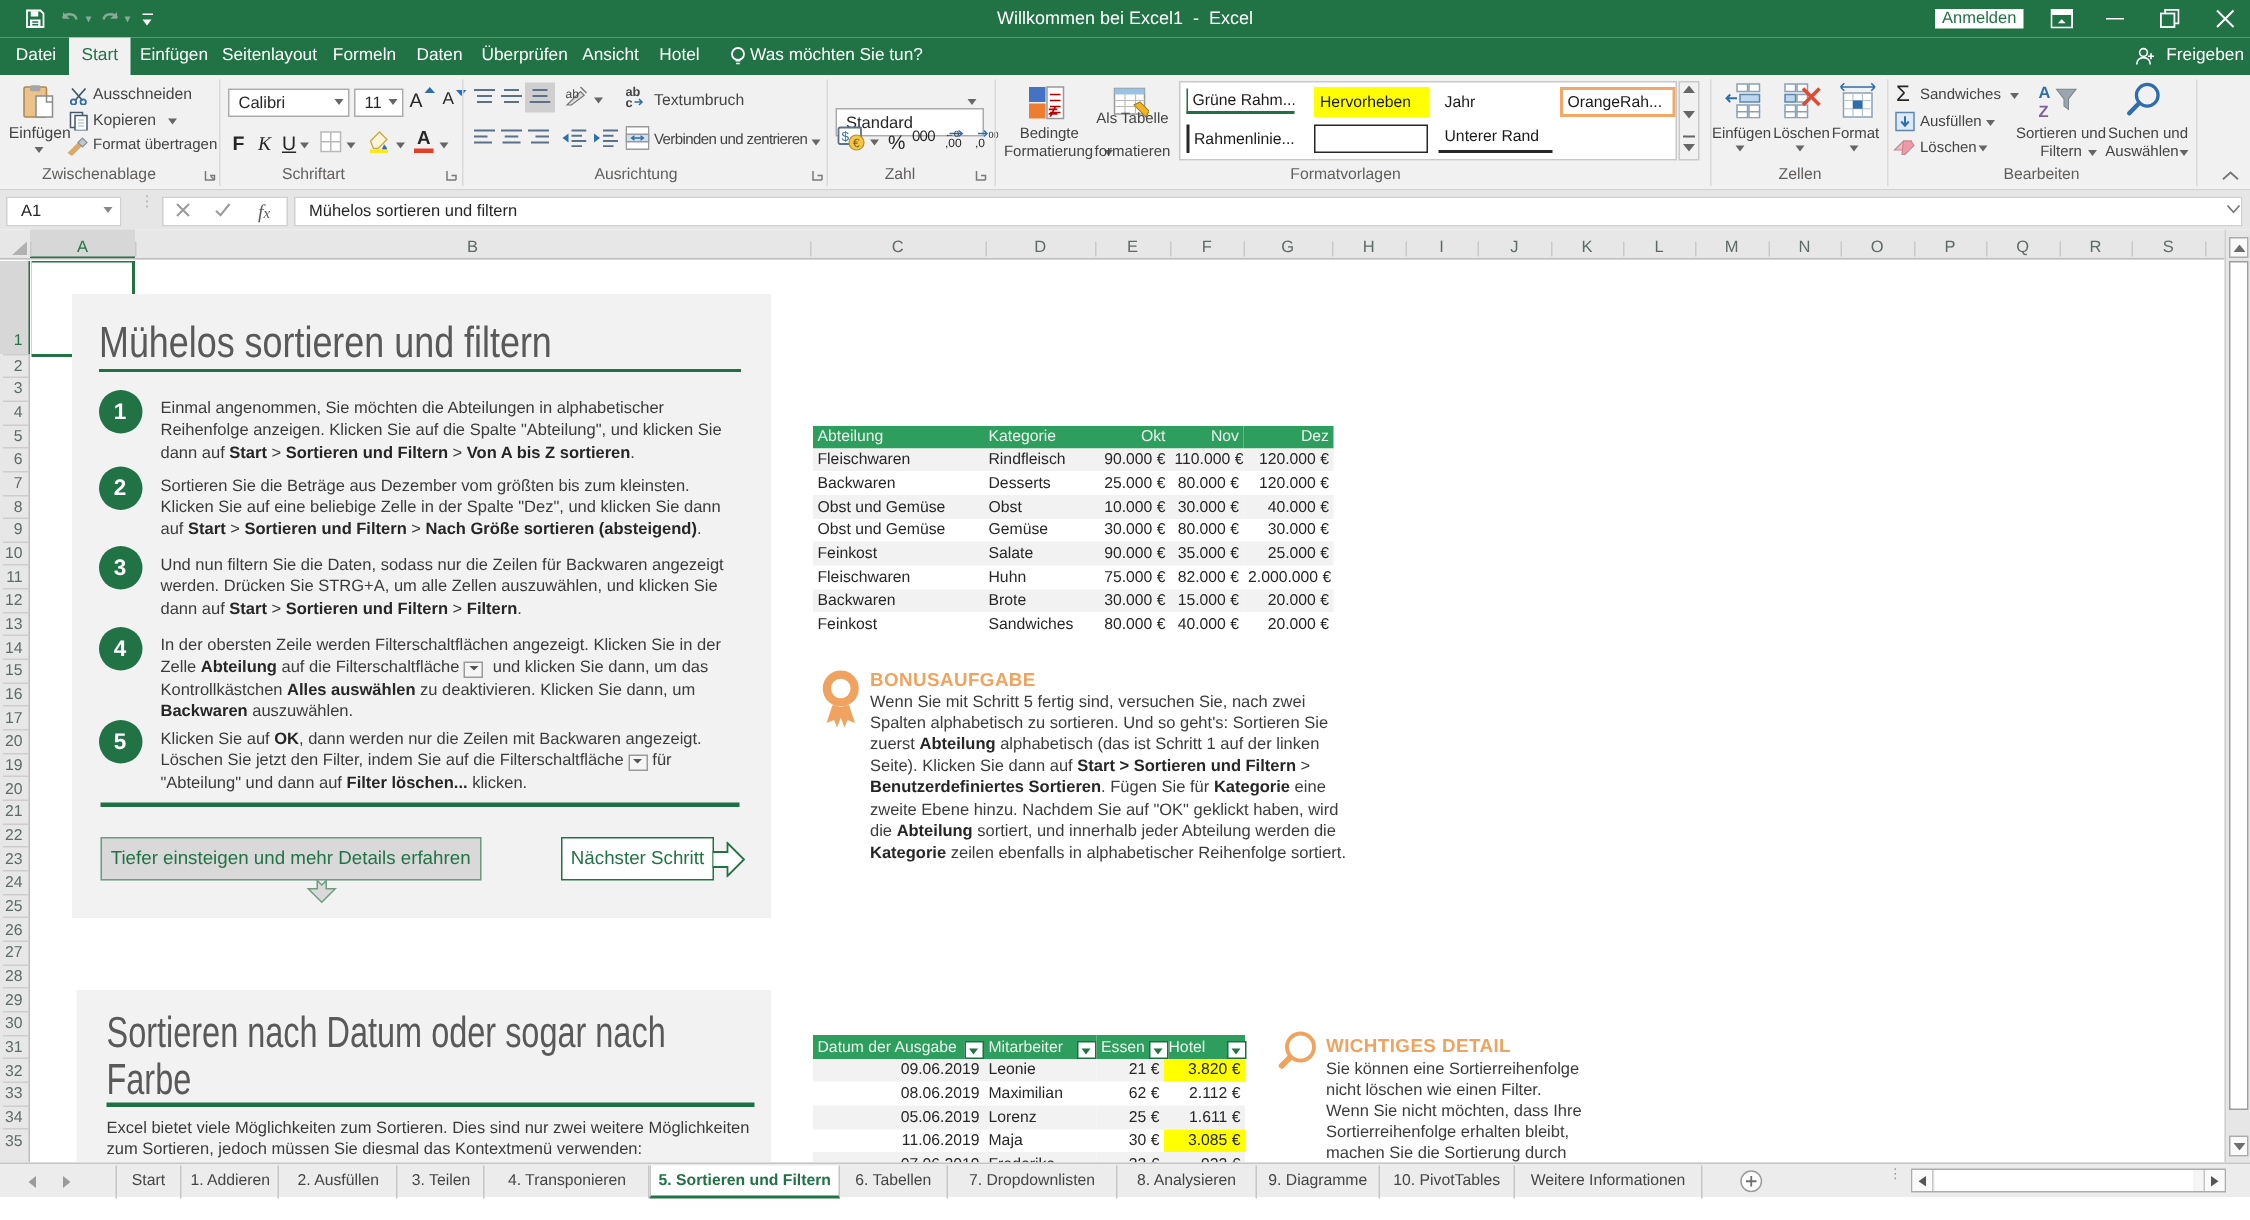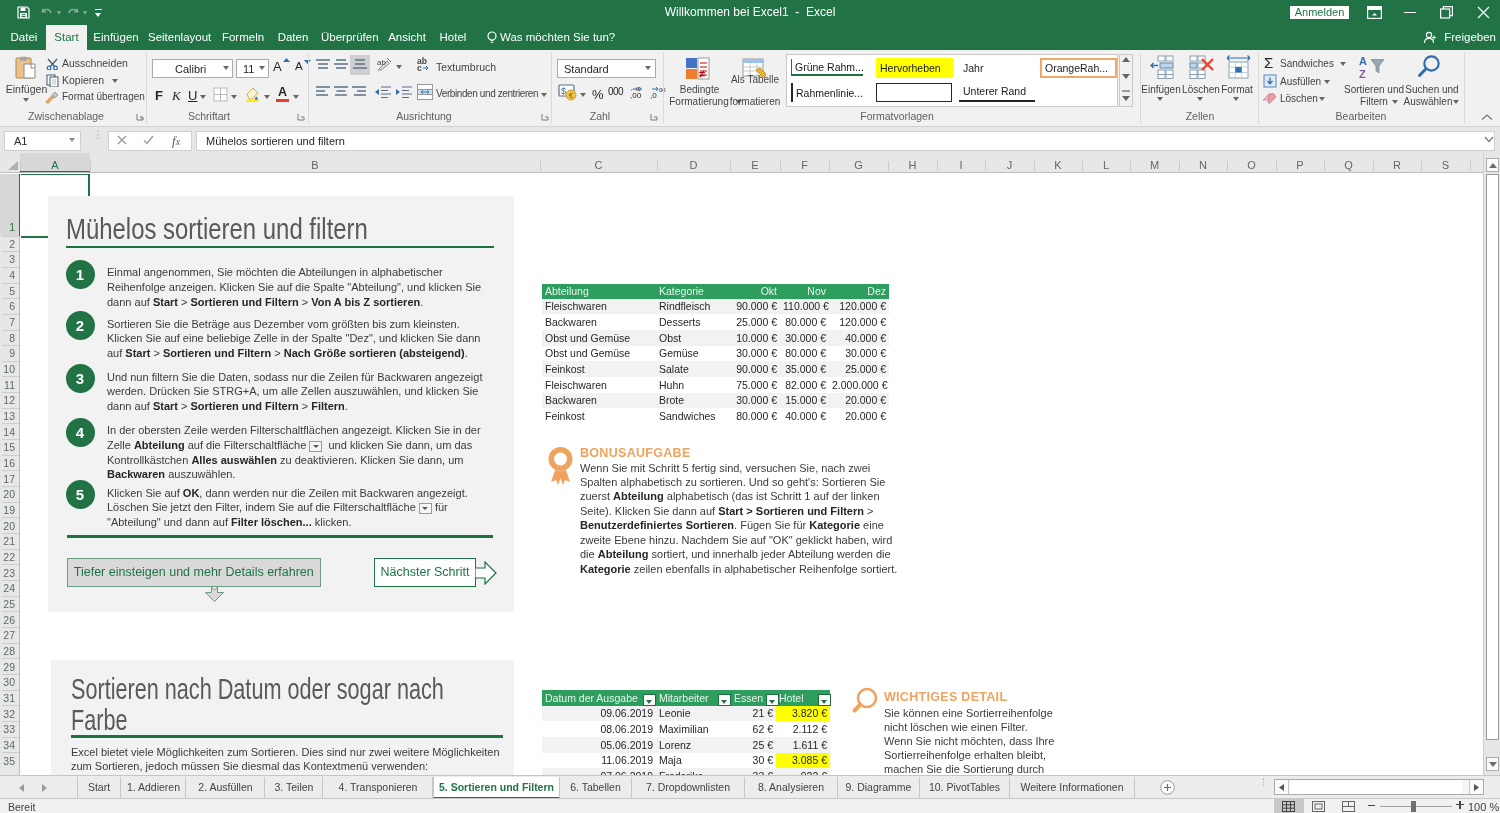--- a/index.html
+++ b/index.html
@@ -149,21 +149,21 @@
         <path d="M8 4l3-3 3 3-3 3z" fill="#c0c7ce" stroke="#8a9099" stroke-width="0.8"></path>
       </svg>
     <div class="rtext" style="left:62px;top:41px;font-size:10px">Format übertragen</div>
     <div class="glabel" style="left:10px;width:112px">Zwischenablage</div>
     <svg class="abs" style="left:136px;top:63px" width="8" height="8" viewBox="0 0 8 8">
         <path d="M1 1v6h6M4 4h3v3" fill="none" stroke="#7a7a7a" stroke-width="1"></path>
         <path d="M4.5 4.5L7 7" stroke="#7a7a7a" stroke-width="1"></path>
       </svg>
     <div class="gsep" style="left:146px"></div>
 
-    <div class="combo" style="left:152px;top:9px;width:81px;height:19px;line-height:18px;padding-left:22px">Calibri</div>
+    <div class="combo" style="left:152px;top:9px;width:81px;height:19px;line-height:18px;padding-left:6px">Calibri</div>
     <div class="dd" style="left:223px;top:16px"></div>
     <div class="combo" style="left:236px;top:9px;width:33px;height:19px;line-height:18px;padding-left:6px">11</div>
     <div class="dd" style="left:259px;top:16px"></div>
     <div class="rtext" style="left:273px;top:9px;font-size:13px;color:#262626">A</div>
     <svg class="abs" style="left:283px;top:8px" width="7" height="6" viewBox="0 0 7 6">
         <path d="M3.5 0L7 4H0z" fill="#2f6dad"></path>
       </svg>
     <div class="rtext" style="left:295px;top:10px;font-size:11.5px;color:#262626">A</div>
     <svg class="abs" style="left:304px;top:9px" width="7" height="6" viewBox="0 0 7 6">
         <path d="M3.5 5L0 1h7z" fill="#2f6dad"></path>
@@ -237,21 +237,21 @@
         <path d="M4 8h8M10 6.5L12 8l-2 1.5M6 6.5L4 8l2 1.5" stroke="#2f6dad" stroke-width="0.9" fill="none"></path>
       </svg>
     <div class="rtext" style="left:436px;top:38px;font-size:10px;letter-spacing:-0.4px">Verbinden und zentrieren</div>
     <div class="dd" style="left:541px;top:43px"></div>
     <div class="glabel" style="left:379px;width:90px">Ausrichtung</div>
     <svg class="abs" style="left:541px;top:63px" width="8" height="8" viewBox="0 0 8 8">
         <path d="M1 1v6h6M4 4h3v3" fill="none" stroke="#7a7a7a" stroke-width="1"></path>
       </svg>
     <div class="gsep" style="left:551px"></div>
 
-    <div class="combo" style="left:557px;top:9px;width:99px;height:19px;line-height:18px;padding-left:6px">Standard</div>
+    <div class="combo" style="left:557px;top:22px;width:99px;height:19px;line-height:18px;padding-left:6px">Standard</div>
     <div class="dd" style="left:645px;top:16px"></div>
     <svg class="abs" style="left:558px;top:34px" width="19" height="17" viewBox="0 0 19 17">
         <rect x="1" y="1" width="15" height="11" rx="1" fill="#fff" stroke="#5b718a" stroke-width="1.2"></rect>
         <text x="3" y="10" font-size="9" fill="#2f6dad">$</text>
         <circle cx="13" cy="11" r="5" fill="#f3c647" stroke="#b59123" stroke-width="0.8"></circle>
         <text x="10.7" y="14" font-size="8" fill="#7a5c0e">€</text>
       </svg>
     <div class="dd" style="left:580px;top:43px"></div>
     <div class="rtext" style="left:592px;top:37px;font-size:13px;color:#262626">%</div>
     <div class="rtext" style="left:608px;top:36px;font-size:10px;letter-spacing:-0.5px;color:#262626">000</div>
@@ -729,35 +729,13 @@
     <div class="abs" style="left:1275px;top:4px;width:14px;height:14px;background:#fafafa;border-right:1px solid #c6c6c6"></div>
     <svg class="abs" style="left:1279px;top:8px" width="5" height="7" viewBox="0 0 5 7">
         <path d="M5 0L0 3.5 5 7z" fill="#555"></path>
       </svg>
     <div class="abs" style="left:1290px;top:4px;width:172px;height:14px;background:#fff"></div>
     <div class="abs" style="left:1469px;top:4px;width:14px;height:14px;background:#fafafa;border-left:1px solid #c6c6c6"></div>
     <svg class="abs" style="left:1474px;top:8px" width="5" height="7" viewBox="0 0 5 7">
         <path d="M0 0l5 3.5L0 7z" fill="#555"></path>
       </svg>
   </div>
-  <div class="abs" id="statusbar">
-    <div class="abs" style="left:8px;top:2px;font-size:10.5px;color:#444">Bereit</div>
-    <div class="abs" style="left:1274px;top:0;width:30px;height:15px;background:#c8c8c8"></div>
-    <svg class="abs" style="left:1282px;top:2px" width="13" height="11" viewBox="0 0 13 11">
-        <rect x="0.5" y="0.5" width="12" height="10" fill="none" stroke="#444"></rect>
-        <path d="M0.5 3.8h12M0.5 7.2h12M4.5 0.5v10M8.5 0.5v10" stroke="#444"></path>
-      </svg>
-    <svg class="abs" style="left:1312px;top:2px" width="13" height="11" viewBox="0 0 13 11">
-        <rect x="0.5" y="0.5" width="12" height="10" fill="none" stroke="#666"></rect>
-        <rect x="3" y="3" width="7" height="5" fill="none" stroke="#666"></rect>
-      </svg>
-    <svg class="abs" style="left:1342px;top:2px" width="13" height="11" viewBox="0 0 13 11">
-        <rect x="0.5" y="0.5" width="12" height="10" fill="none" stroke="#666"></rect>
-        <path d="M0.5 5.5h12M6.5 0.5V5" stroke="#666"></path>
-      </svg>
-    <div class="abs" style="left:1368px;top:5.5px;width:7px;height:1.8px;background:#444"></div>
-    <div class="abs" style="left:1380px;top:7px;width:72px;height:1px;background:#9f9f9f"></div>
-    <div class="abs" style="left:1411px;top:2px;width:5px;height:11px;background:#6e6e6e"></div>
-    <div class="abs" style="left:1456px;top:4.5px;width:8px;height:1.8px;background:#444"></div>
-    <div class="abs" style="left:1459.2px;top:1.5px;width:1.8px;height:8px;background:#444"></div>
-    <div class="abs" style="left:1468px;top:2px;font-size:11px;color:#444">100 %</div>
-  </div>
 </div>
 
 </body></html>

